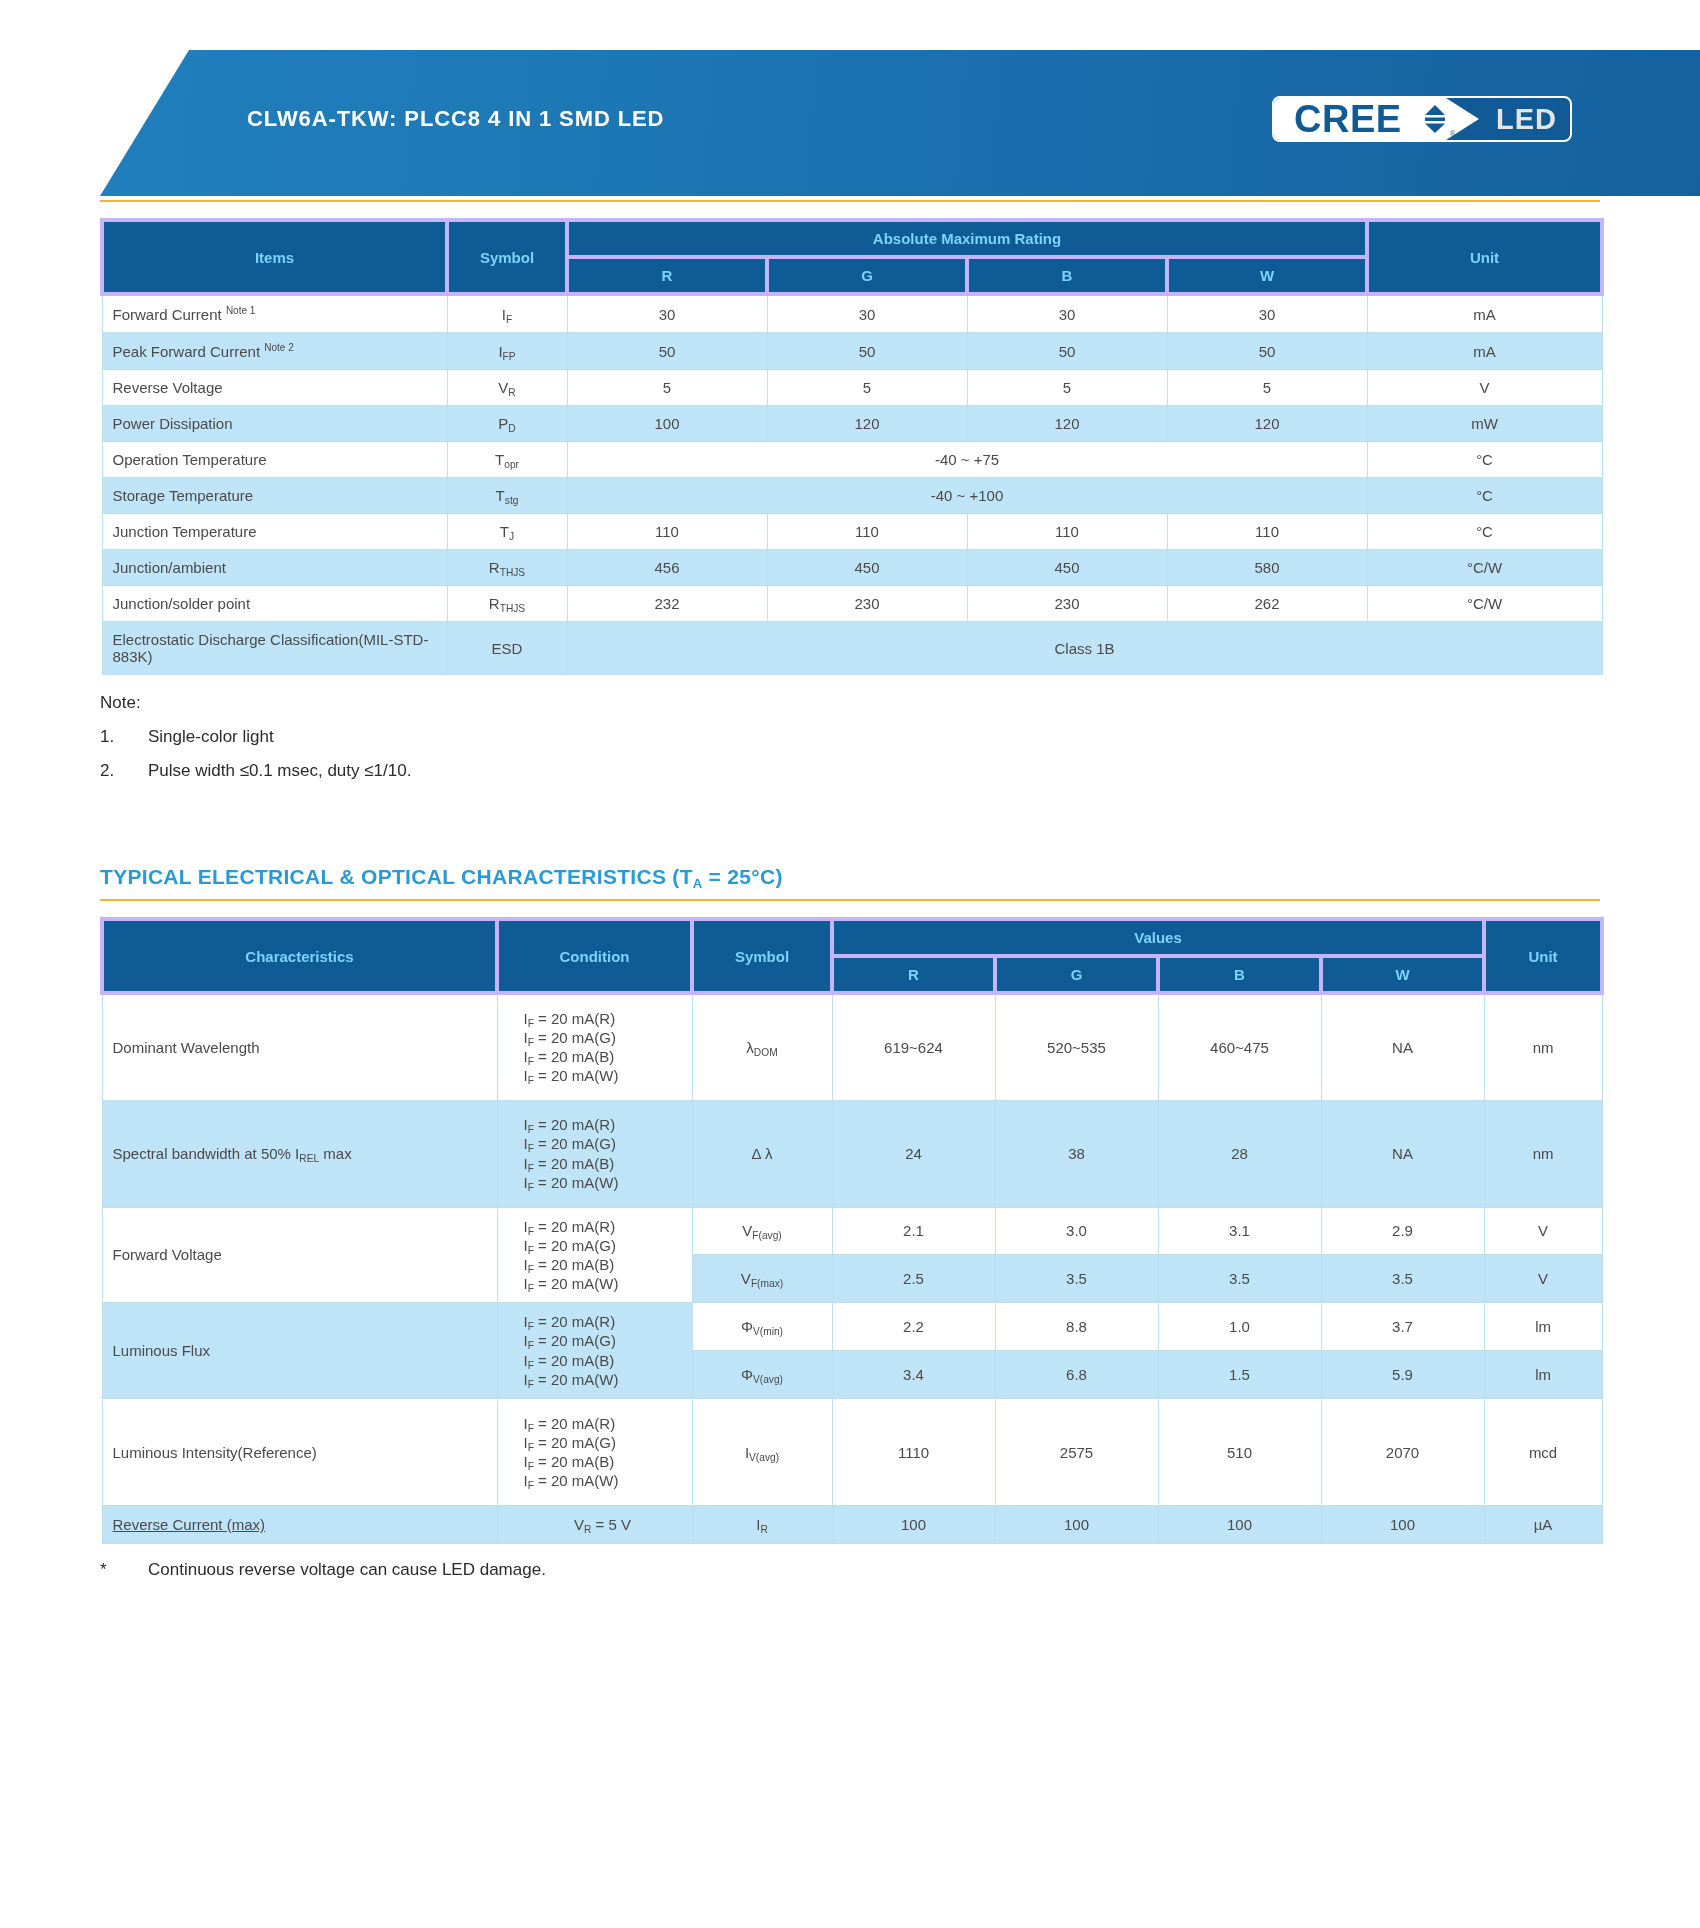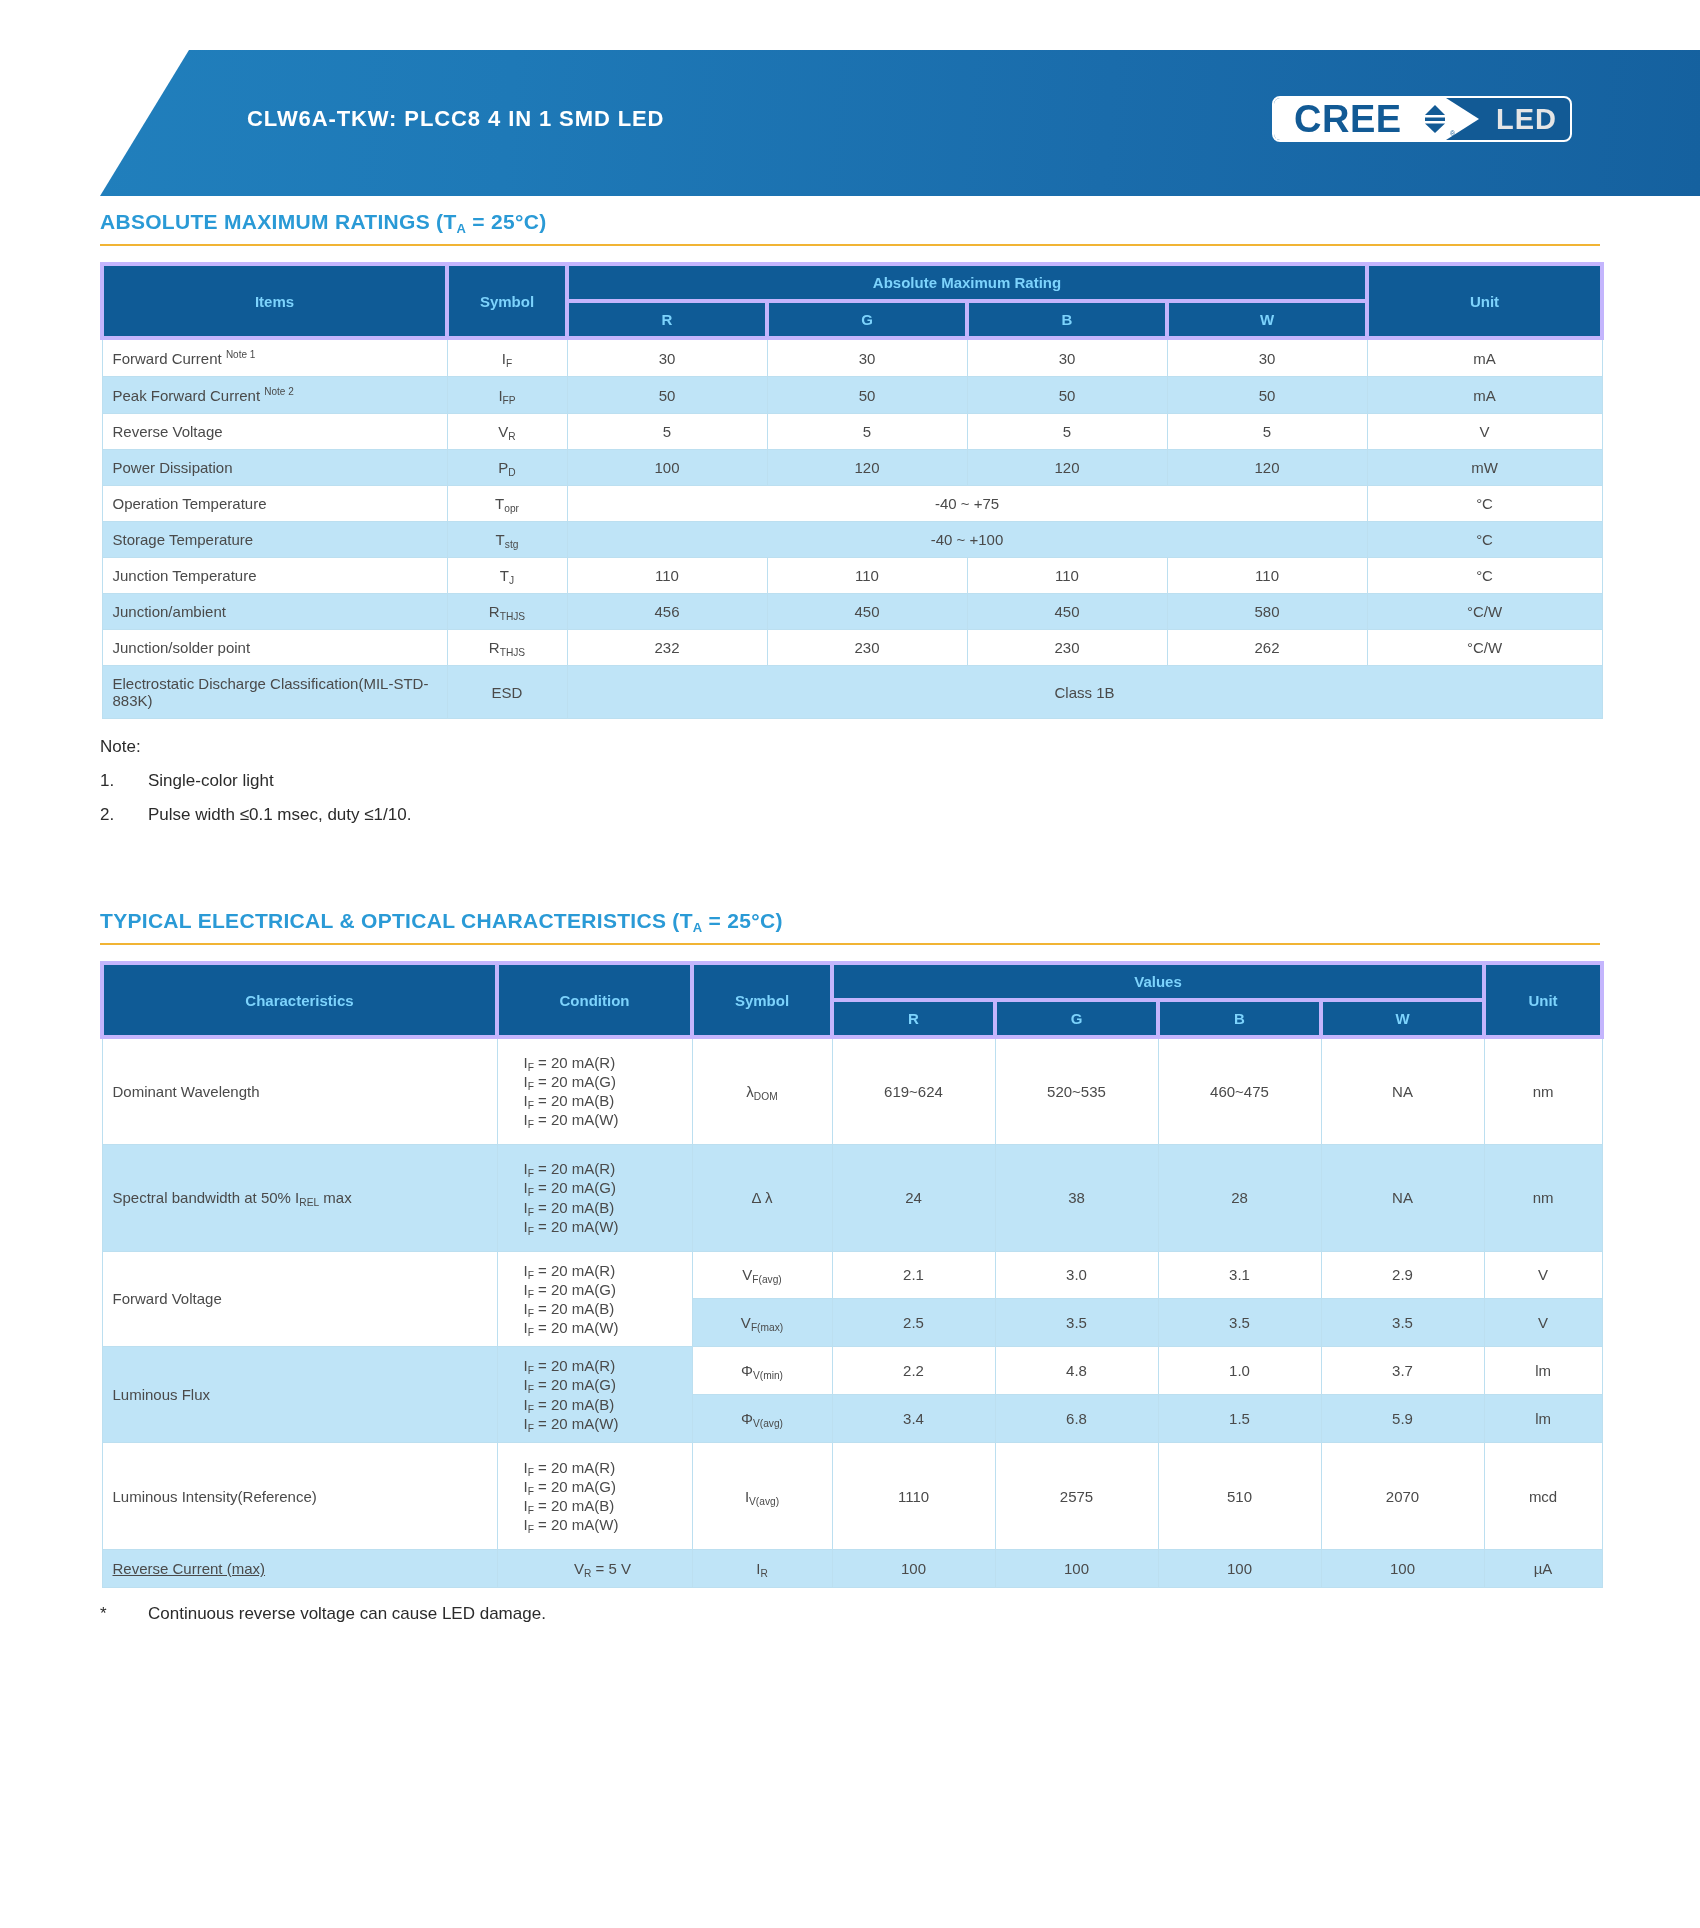--- a/index.html
+++ b/index.html
@@ -182,23 +182,20 @@
         <rect x="3" y="13.5" width="20" height="3.5" fill="#125a95"></rect>
         <polygon points="13,29 23,19.5 3,19.5" fill="#125a95"></polygon>
       </svg>
       <span class="logo-reg">®</span>
       <span class="logo-led">LED</span>
     </div>
   </div>
 </div>
 
 <div class="section">
-  <div class="sec-head">
-    <span>ABSOLUTE MAXIMUM RATINGS (T</span><sub>A</sub><span> = 25°C)</span>
-  </div>
   <div class="sec-rule"></div>
 
   <table class="dt">
     <colgroup>
       <col style="width:345px">
         <col style="width:120px">
       <col style="width:200px">
         <col style="width:200px">
         <col style="width:200px">
         <col style="width:200px">
@@ -386,21 +383,21 @@
           <td class="c">3.5</td>
           <td class="c">3.5</td>
           <td class="c">3.5</td>
           <td class="c">V</td>
         </tr>
         <tr class="plain">
           <td class="l" rowspan="2" style="background: rgb(191, 228, 247);">Luminous Flux</td>
           <td class="cond" rowspan="2" style="background: rgb(191, 228, 247);">I<sub>F</sub> = 20 mA(R)<br>I<sub>F</sub> = 20 mA(G)<br>I<sub>F</sub> = 20 mA(B)<br>I<sub>F</sub> = 20 mA(W)</td>
           <td class="c">Φ<sub>V(min)</sub></td>
           <td class="c">2.2</td>
-          <td class="c">4.8</td>
+          <td class="c">8.8</td>
           <td class="c">1.0</td>
           <td class="c">3.7</td>
           <td class="c">lm</td>
         </tr>
         <tr class="alt">
           <td class="c">Φ<sub>V(avg)</sub></td>
           <td class="c">3.4</td>
           <td class="c">6.8</td>
           <td class="c">1.5</td>
           <td class="c">5.9</td>

